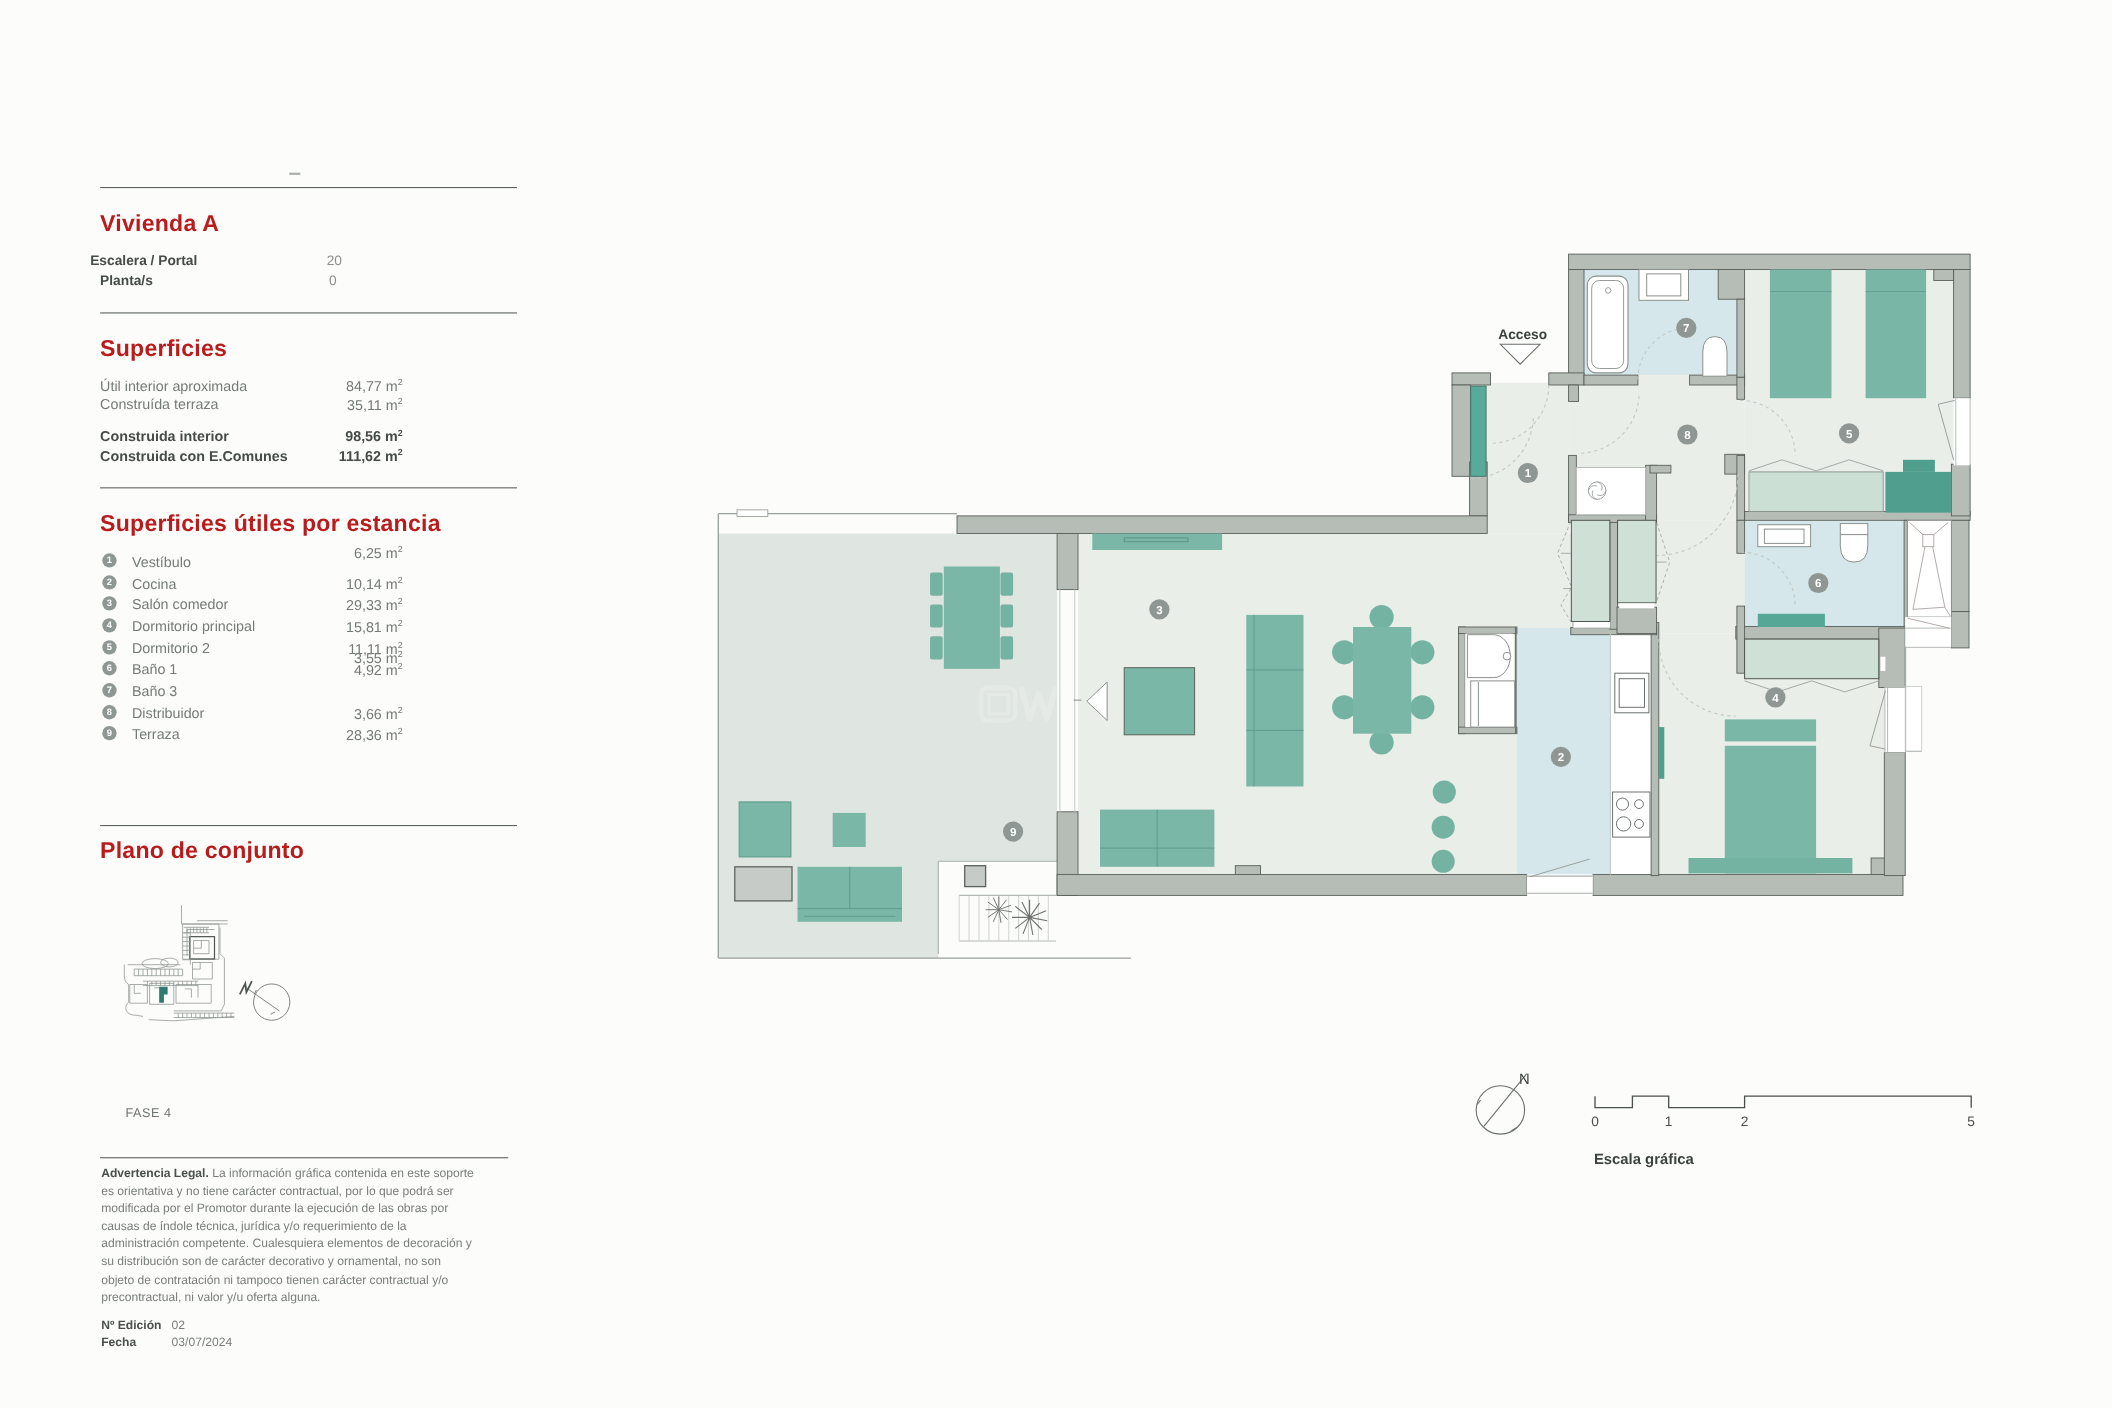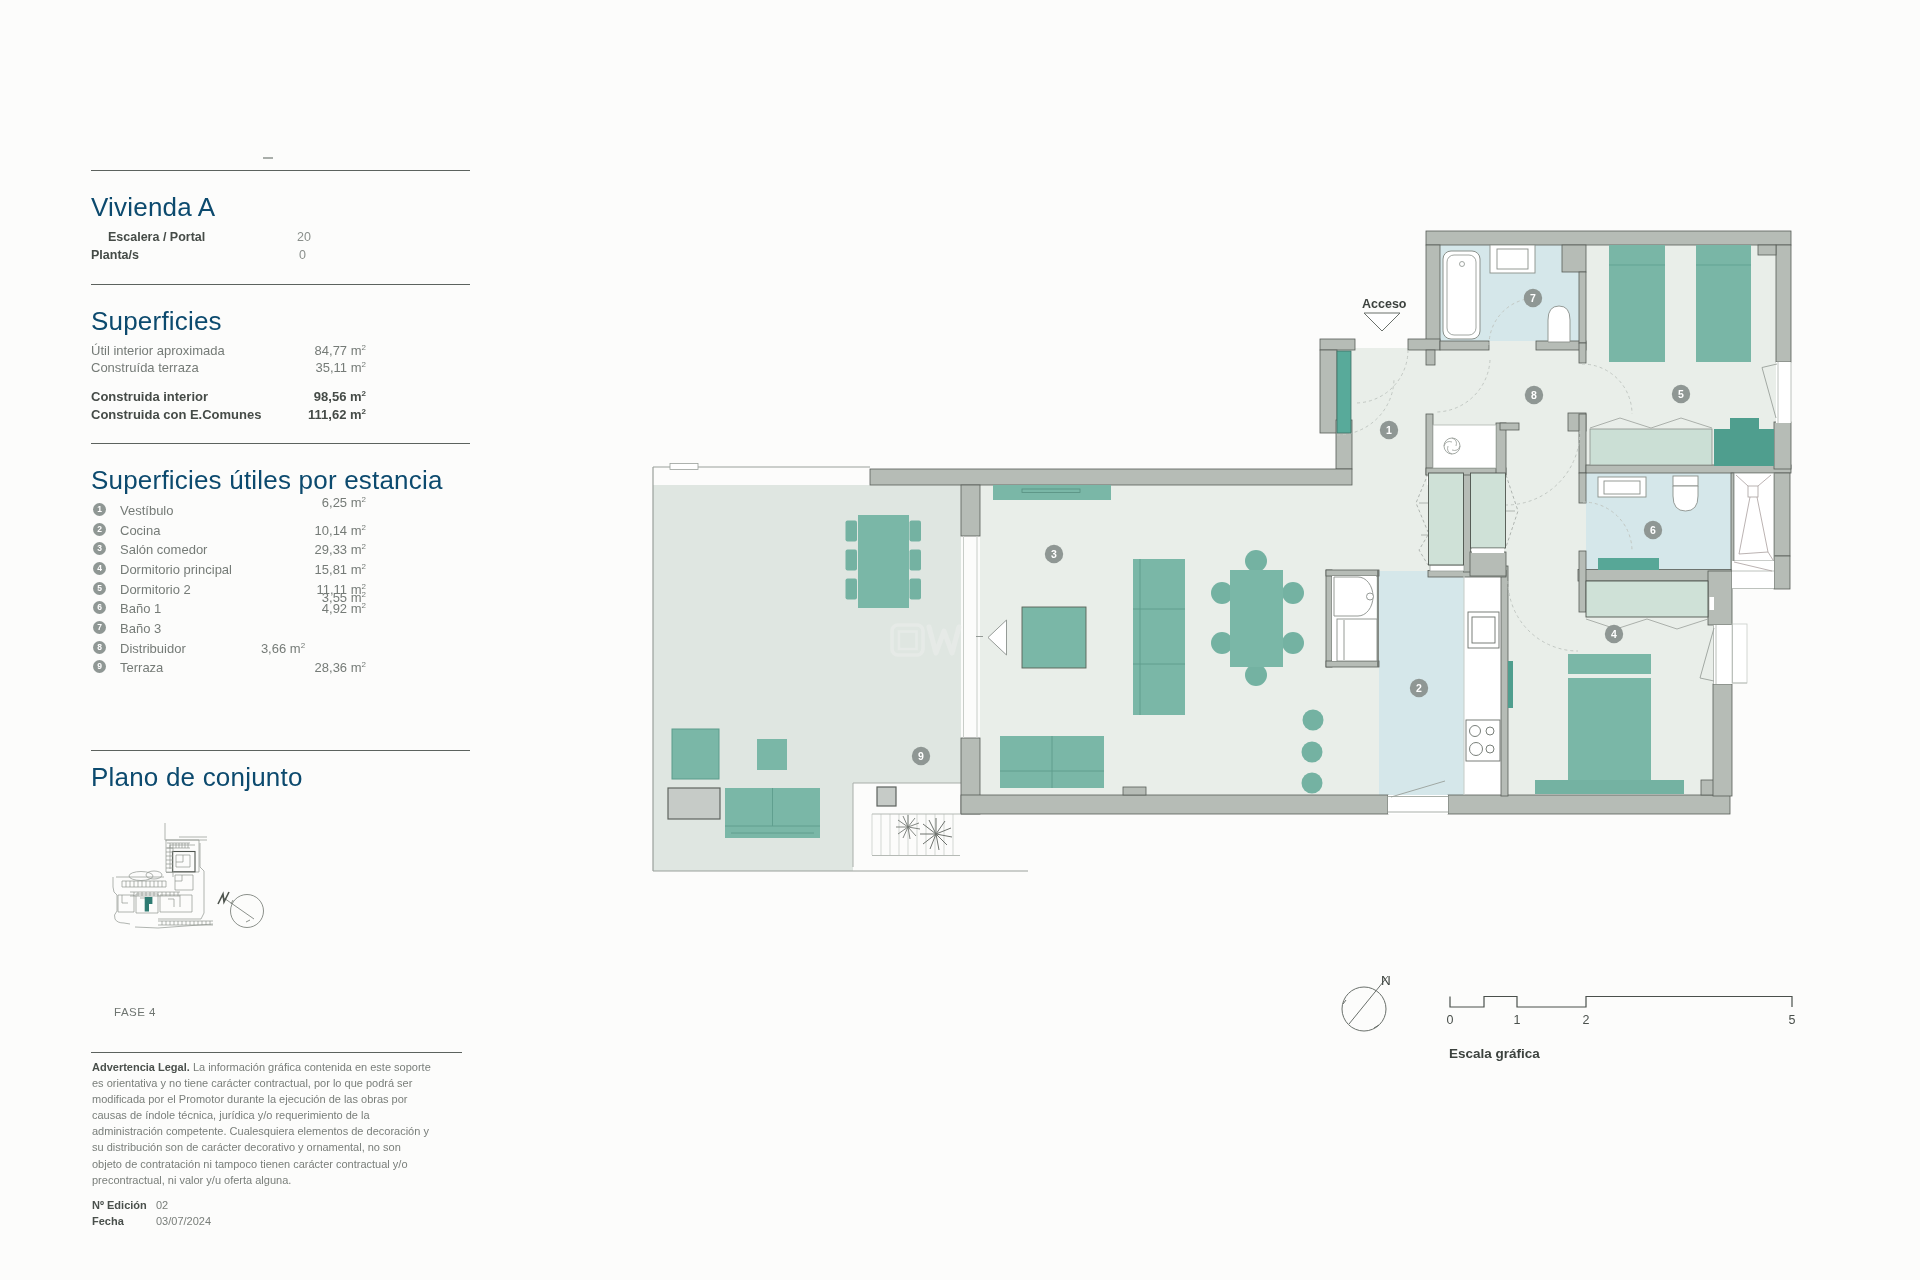--- a/index.html
+++ b/index.html
@@ -1,39 +1,39 @@
 <!DOCTYPE html>
 <html><head>
 <meta charset="utf-8">
 <style>
   html,body{margin:0;padding:0;}
   body{width:1920px;height:1280px;position:relative;background:#fcfcfb;
        font-family:"Liberation Sans", sans-serif;overflow:hidden;}
   .abs{position:absolute;}
-  .teal{color:#0c4a6e;font-weight:normal;font-size:26px;letter-spacing:0.2px;}
+  .teal{color:#b91c1c;font-weight:bold;font-size:21px;letter-spacing:0.2px;}
   .rule{position:absolute;height:1px;background:#5c625e;}
   .lbl{font-size:12.5px;font-weight:bold;color:#454b47;}
   .val{font-size:12.5px;color:#8a8f8b;}
   .gray13{font-size:13px;color:#757b77;}
   .dark13{font-size:13px;font-weight:bold;color:#454b47;}
   .num-circle{position:absolute;width:13px;height:13px;border-radius:50%;background:#8f9794;
       color:#fff;font-size:8.5px;font-weight:bold;text-align:center;line-height:13px;}
 </style>
 </head>
 <body>
 
 <div class="abs" style="left:0;top:0;width:500px;height:1280px;">
 
   <div class="abs" style="left:263px;top:157px;width:10px;height:2px;background:#a9aeaa;"></div>
 
   <div class="rule" style="left:91px;top:170px;width:379px;"></div>
 
   <div class="abs teal" style="left:91px;top:192px;">Vivienda A</div>
 
-  <div class="abs lbl" style="left:108px;top:230px;">Escalera / Portal</div>
+  <div class="abs lbl" style="left:82px;top:230px;">Escalera / Portal</div>
   <div class="abs val" style="left:297px;top:230px;">20</div>
 
   <div class="abs lbl" style="left:91px;top:248px;">Planta/s</div>
   <div class="abs val" style="left:299px;top:248px;">0</div>
 
   <div class="rule" style="left:91px;top:284px;width:379px;"></div>
 
   <div class="abs teal" style="left:91px;top:306px;">Superficies</div>
 
   <div class="abs gray13" style="left:91px;top:343px;">Útil interior aproximada</div>
@@ -75,21 +75,21 @@
   <div class="num-circle" style="left:93px;top:601px;">6</div>
   <div class="abs gray13" style="left:120px;top:601px;">Baño 1</div>
   <div class="abs gray13" style="left:200px;top:601px;width:166px;text-align:right;">4,92 m<sup style="font-size:8px;">2</sup></div>
 
   <div class="num-circle" style="left:93px;top:621px;">7</div>
   <div class="abs gray13" style="left:120px;top:621px;">Baño 3</div>
   <div class="abs gray13" style="left:200px;top:590px;width:166px;text-align:right;">3,55 m<sup style="font-size:8px;">2</sup></div>
 
   <div class="num-circle" style="left:93px;top:641px;">8</div>
   <div class="abs gray13" style="left:120px;top:641px;">Distribuidor</div>
-  <div class="abs gray13" style="left:200px;top:641px;width:166px;text-align:center;">3,66 m<sup style="font-size:8px;">2</sup></div>
+  <div class="abs gray13" style="left:200px;top:641px;width:166px;text-align:right;">3,66 m<sup style="font-size:8px;">2</sup></div>
 
   <div class="num-circle" style="left:93px;top:660px;">9</div>
   <div class="abs gray13" style="left:120px;top:660px;">Terraza</div>
   <div class="abs gray13" style="left:200px;top:660px;width:166px;text-align:right;">28,36 m<sup style="font-size:8px;">2</sup></div>
 
   <div class="rule" style="left:91px;top:750px;width:379px;"></div>
 
   <div class="abs teal" style="left:91px;top:762px;">Plano de conjunto</div>
 
   <svg class="abs" id="siteplan" style="left:100px;top:815px;" width="180" height="125" viewBox="0 0 180 125" fill="none">

